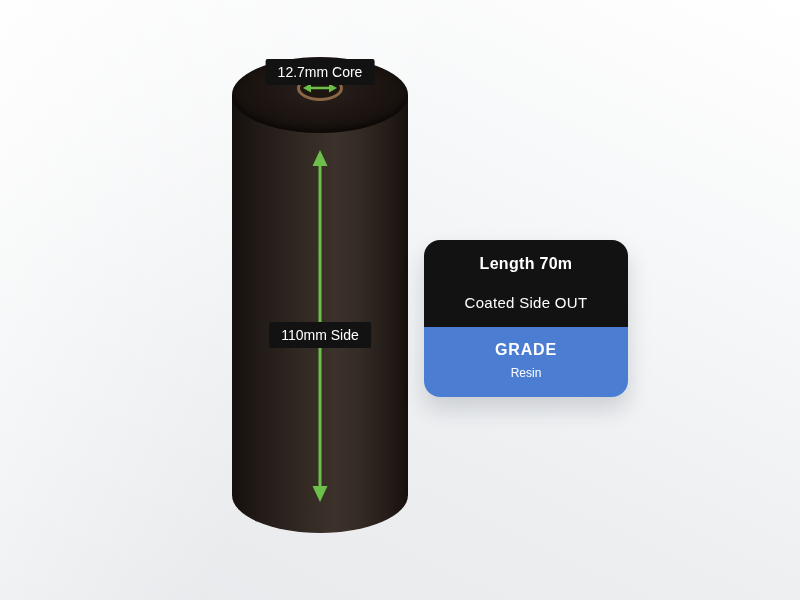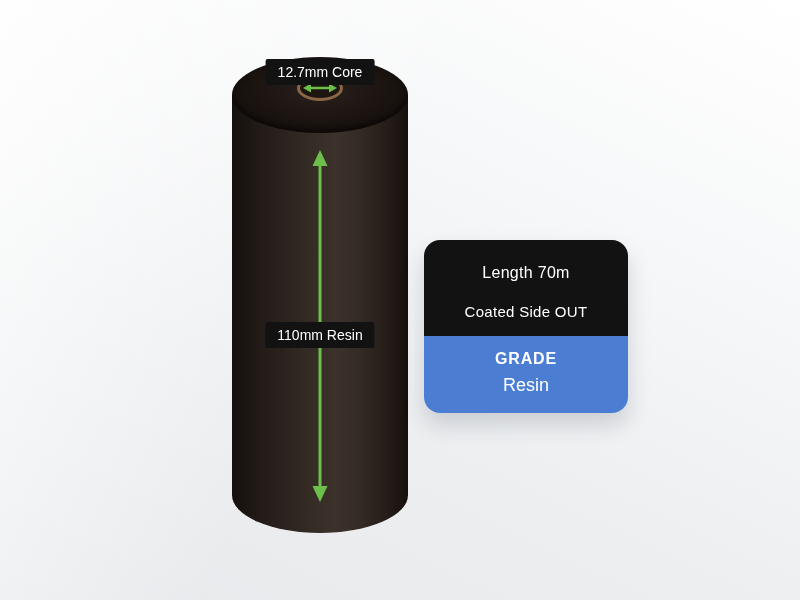--- a/index.html
+++ b/index.html
@@ -64,28 +64,28 @@
   .card{
     position:absolute;left:424px;top:240px;width:204px;z-index:6;
     border-radius:16px;overflow:hidden;
     box-shadow:0 12px 22px rgba(40,50,70,0.18);
     text-align:center;color:#ffffff;
   }
   .card-top{
     background:var(--card-black,#121212);
     padding:15px 10px 16px 10px;
   }
-  .card-length{font-size:16px;font-weight:normal;letter-spacing:0.3px;margin-top:9px;}
+  .card-length{font-size:16px;font-weight:bold;letter-spacing:0.3px;}
   .card-coated{font-size:15px;margin-top:21px;letter-spacing:0.3px;}
   .card-bottom{
     background:var(--grade-blue,#4b7ed3);
     padding:14px 10px 17px 10px;
   }
   .card-grade{font-size:16px;font-weight:bold;letter-spacing:0.8px;text-align:center;}
-  .card-resin{font-size:18px;margin-top:7px;}
+  .card-resin{font-size:12px;margin-top:7px;}
 </style>
 </head>
 <body>
 
 <div class="stage">
 
   <div class="roll-body"></div>
   <div class="roll-bottom"></div>
   <div class="roll-top"></div>
 
@@ -98,21 +98,21 @@
   </div>
 
   <svg class="v-arrow" width="24" height="352" viewBox="0 0 24 352">
     <line x1="12" y1="14" x2="12" y2="338" stroke="#6cbf4a" stroke-width="3"></line>
     <polygon points="12,0 4.5,16 19.5,16" fill="#6cbf4a"></polygon>
     <polygon points="12,352 4.5,336 19.5,336" fill="#6cbf4a"></polygon>
   </svg>
 
   <div class="label core-label">12.7mm Core</div>
 
-  <div class="label width-label">110mm Resin</div>
+  <div class="label width-label">110mm Side</div>
 
   <div class="card">
     <div class="card-top">
       <div class="card-length">Length 70m</div>
       <div class="card-coated">Coated Side OUT</div>
     </div>
     <div class="card-bottom">
       <div class="card-grade">GRADE</div>
       <div class="card-resin">Resin</div>
     </div>

